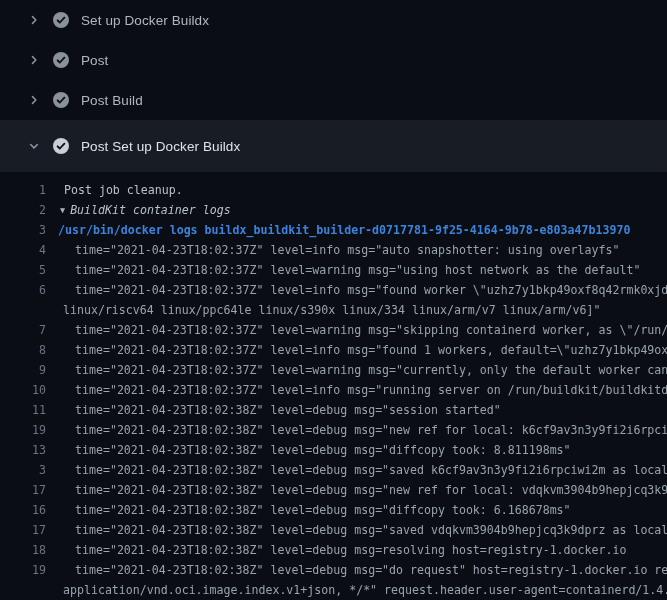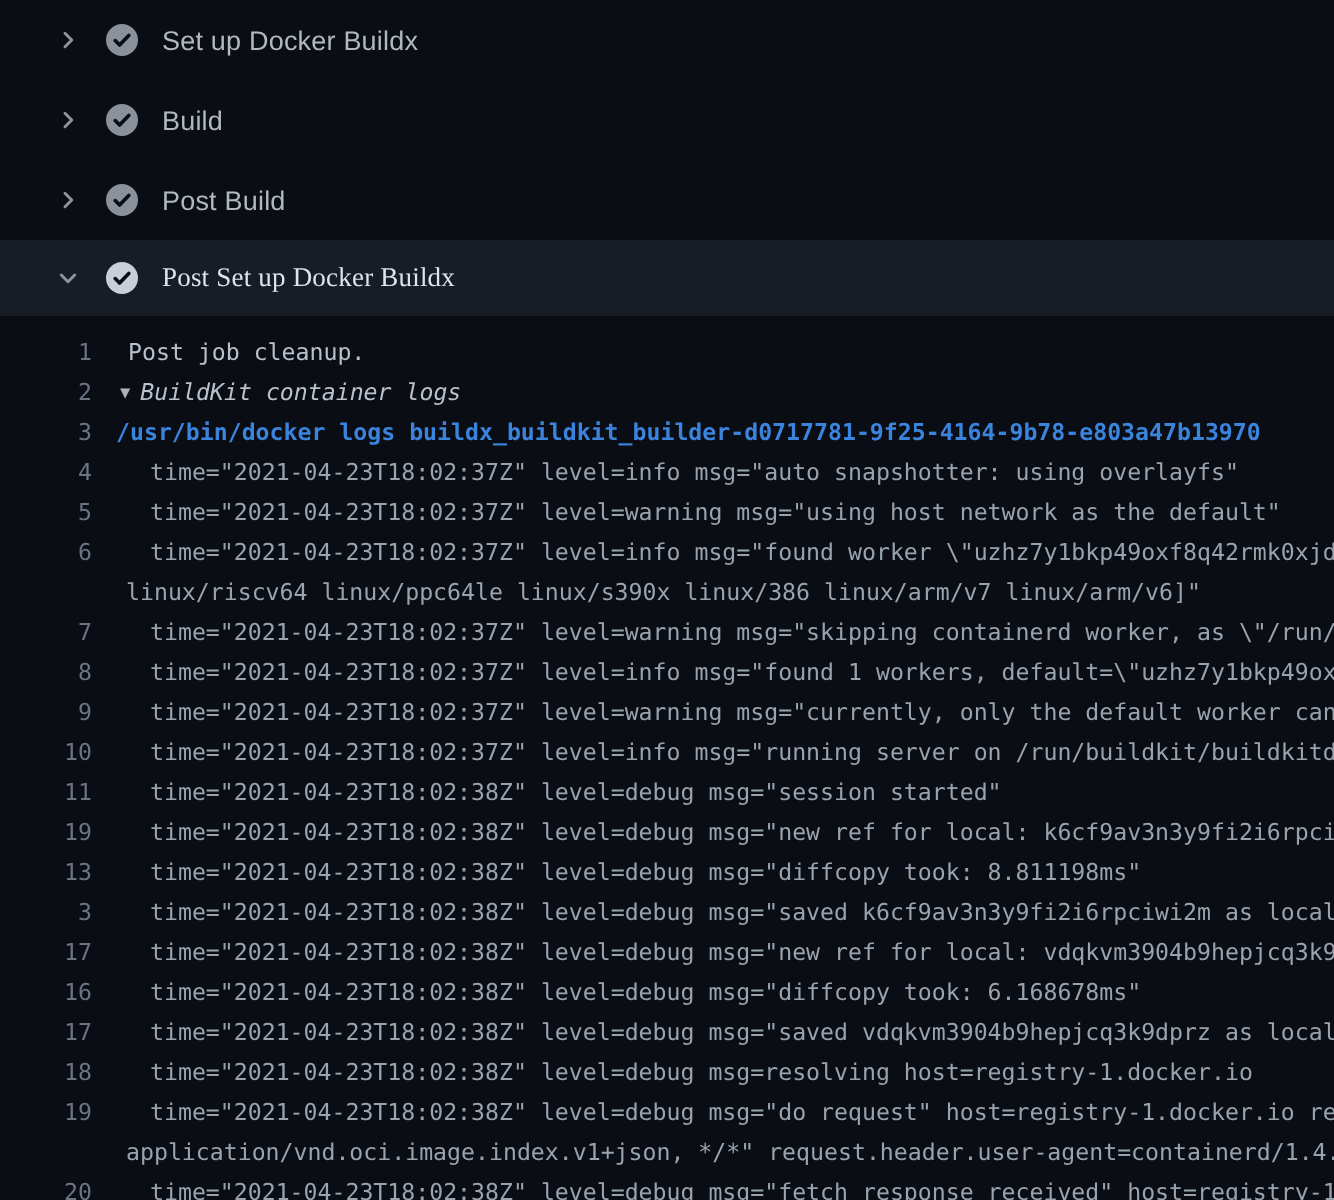--- a/index.html
+++ b/index.html
@@ -8,21 +8,21 @@
     background:#0a0d13;
     font-family:"Liberation Sans", sans-serif;
     -webkit-font-smoothing:antialiased;
   }
   
   #steps{width:667px;}
   .step-row{
     display:flex;align-items:center;height:40px;
     padding-left:28px;box-sizing:border-box;cursor:pointer;
   }
-  .step-row.expanded{height:38px;background:#171c25;font-family:Liberation Serif, serif;}
+  .step-row.expanded{height:52px;background:#171c25;}
   .chev{width:12px;height:12px;flex:0 0 12px;}
   .check{margin-left:13px;flex:0 0 16px;}
   .step-label{
     margin-left:12px;font-size:13.5px;color:#b0b8c0;letter-spacing:.1px;
   }
   .step-row.expanded .step-label{color:#dde4ec;}
   
   #log{
     padding-top:8px;
     font-family:"DejaVu Sans Mono","Liberation Mono",monospace;
@@ -56,21 +56,21 @@
       <span class="step-label">Set up Docker Buildx</span>
     </div>
     <div class="step-row">
       <svg class="chev" viewBox="0 0 16 16">
         <path d="M6 3.5L10.5 8 6 12.5" fill="none" stroke="#8b949e" stroke-width="2" stroke-linecap="round" stroke-linejoin="round"></path>
       </svg>
       <svg class="check" width="16" height="16" viewBox="0 0 16 16">
         <circle cx="8" cy="8" r="8" fill="#8a919a"></circle>
         <path d="M4.6 8.3l2.2 2.2 4.6-4.8" fill="none" stroke="#0a0d13" stroke-width="1.8" stroke-linecap="round" stroke-linejoin="round"></path>
       </svg>
-      <span class="step-label">Build</span>
+      <span class="step-label">Post</span>
     </div>
     <div class="step-row">
       <svg class="chev" viewBox="0 0 16 16">
         <path d="M6 3.5L10.5 8 6 12.5" fill="none" stroke="#8b949e" stroke-width="2" stroke-linecap="round" stroke-linejoin="round"></path>
       </svg>
       <svg class="check" width="16" height="16" viewBox="0 0 16 16">
         <circle cx="8" cy="8" r="8" fill="#8a919a"></circle>
         <path d="M4.6 8.3l2.2 2.2 4.6-4.8" fill="none" stroke="#0a0d13" stroke-width="1.8" stroke-linecap="round" stroke-linejoin="round"></path>
       </svg>
       <span class="step-label">Post Build</span>
@@ -106,21 +106,21 @@
     <div class="log-row t-log">
       <span class="num">5</span>
       <span class="txt">time="2021-04-23T18:02:37Z" level=warning msg="using host network as the default"</span>
     </div>
     <div class="log-row t-log">
       <span class="num">6</span>
       <span class="txt">time="2021-04-23T18:02:37Z" level=info msg="found worker \"uzhz7y1bkp49oxf8q42rmk0xjd\"</span>
     </div>
     <div class="log-row t-cont">
       <span class="num"></span>
-      <span class="txt">linux/riscv64 linux/ppc64le linux/s390x linux/386 linux/arm/v7 linux/arm/v6]"</span>
+      <span class="txt">linux/riscv64 linux/ppc64le linux/s390x linux/334 linux/arm/v7 linux/arm/v6]"</span>
     </div>
     <div class="log-row t-log">
       <span class="num">7</span>
       <span class="txt">time="2021-04-23T18:02:37Z" level=warning msg="skipping containerd worker, as \"/run/containerd/containerd.sock\" does not exist"</span>
     </div>
     <div class="log-row t-log">
       <span class="num">8</span>
       <span class="txt">time="2021-04-23T18:02:37Z" level=info msg="found 1 workers, default=\"uzhz7y1bkp49oxf8q42rmk0xjd\""</span>
     </div>
     <div class="log-row t-log">

